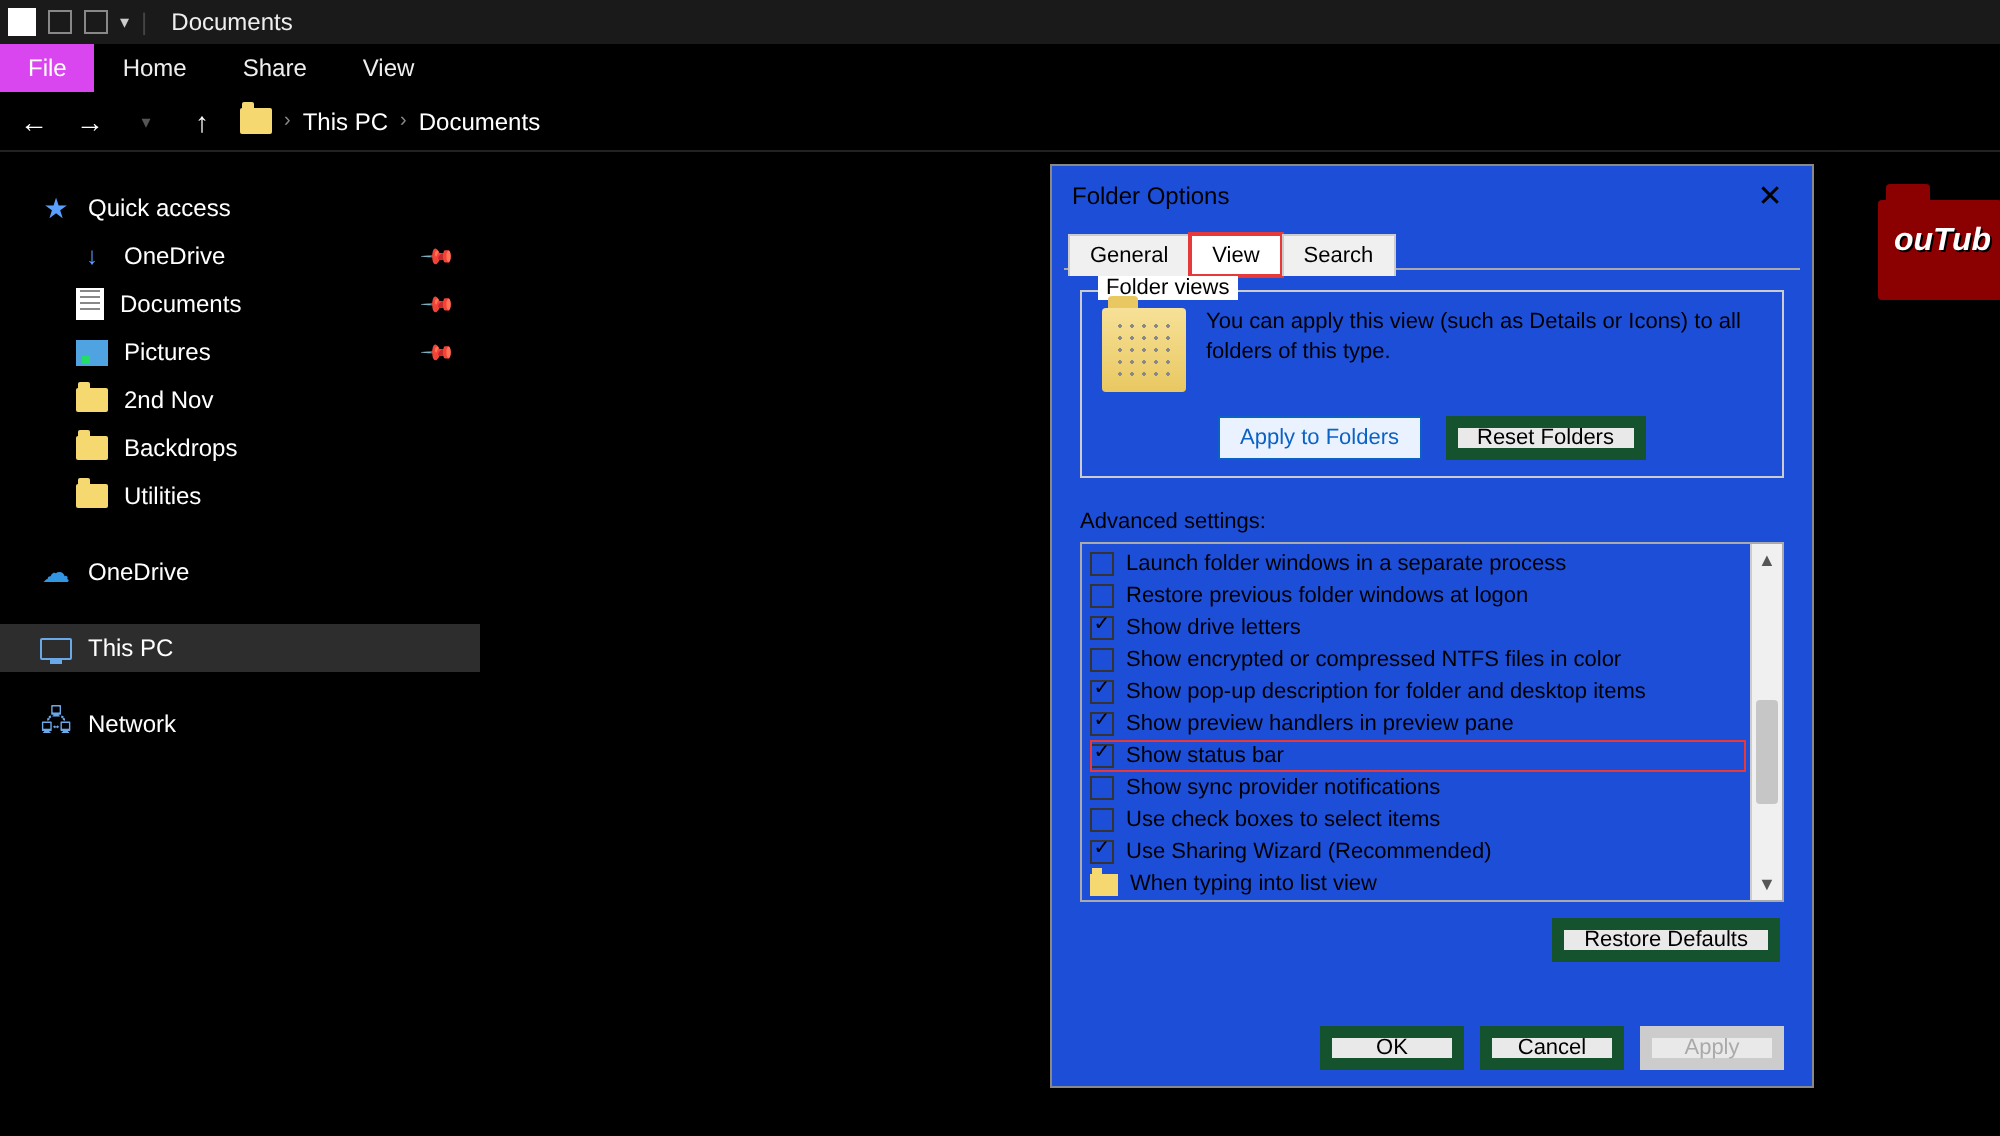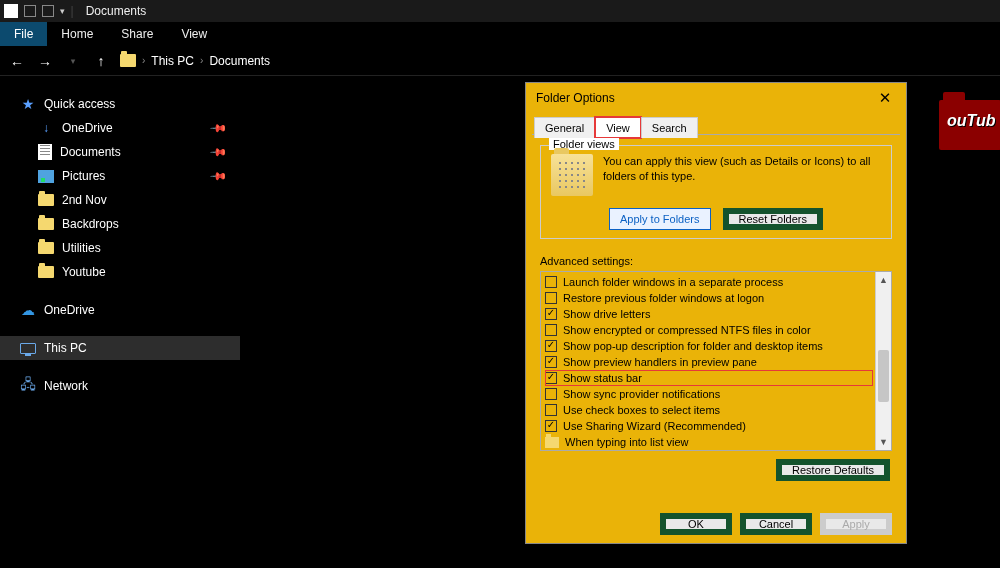--- a/index.html
+++ b/index.html
@@ -8,21 +8,21 @@
 
 .titlebar { height: 22px; background: #1a1a1a; display: flex; align-items: center; padding: 0 4px; gap: 6px; }
 .titlebar .sys-icon { width: 14px; height: 14px; background: #fff; }
 .titlebar .qat-icon { width: 12px; height: 12px; border: 1px solid #888; display: inline-block; }
 .titlebar .qat-drop { font-size: 9px; color: #ccc; }
 .titlebar .title { margin-left: 6px; color: #eee; }
 
 
 .ribbon { height: 24px; background: #000; display: flex; align-items: stretch; }
 .ribbon .tab { padding: 0 14px; display: flex; align-items: center; color: #eee; font-size: 12px; }
-.ribbon .tab.file { background: #0c4a6e; color: #fff; }
+.ribbon .tab.file { background: #d946ef; color: #fff; }
 
 
 .navbar { height: 30px; background: #000; display: flex; align-items: center; padding: 0 8px; gap: 10px; border-bottom: 1px solid #222; }
 .nav-arrow { width: 18px; text-align: center; color: #fff; font-size: 14px; }
 .nav-arrow.disabled { color: #555; }
 .addr { display: flex; align-items: center; gap: 6px; color: #fff; }
 .addr .folder-mini { width: 16px; height: 13px; background: #f5d86f; border-radius: 1px; position: relative; }
 .addr .folder-mini::before { content: ""; position: absolute; top: -3px; left: 1px; width: 6px; height: 3px; background: #f5d86f; border-radius: 1px 1px 0 0; }
 .addr .sep { color: #888; font-size: 10px; }
 
@@ -60,21 +60,21 @@
 .big-folder .paper { position: absolute; top: -6px; left: 10px; width: 38px; height: 46px; background: #fff; border: 1px solid #ccc; }
 .big-folder .paper::after { content: ""; position: absolute; top: 4px; left: 4px; right: 4px; height: 2px; background: #4a90d9; box-shadow: 0 5px 0 #ccc, 0 10px 0 #ccc, 0 15px 0 #ccc, 0 20px 0 #ccc; }
 .big-folder .lock { position: absolute; bottom: -4px; right: -4px; width: 18px; height: 14px; background: #d4a72c; border-radius: 2px; }
 .big-folder .lock::before { content: ""; position: absolute; top: -7px; left: 4px; width: 8px; height: 8px; border: 2px solid #d4a72c; border-bottom: none; border-radius: 6px 6px 0 0; }
 .big-folder.yt { background: #8b0000; }
 .big-folder.yt::before { background: #8b0000; }
 .big-folder.yt .yt-badge { position:absolute; top:12px; left:8px; color:#fff; font-weight:bold; font-size:16px; font-style:italic; text-shadow:1px 1px 0 #000; }
 .partial-folder { position: absolute; left: 390px; top: 20px; width: 12px; height: 56px; background: #111; }
 
 
-.dialog { position: absolute; left: 285px; top: 6px; width: 382px; height: 462px; background: #eab308; color: #000; border: 1px solid #888; box-shadow: 3px 3px 10px rgba(0,0,0,.5); display: flex; flex-direction: column; }
+.dialog { position: absolute; left: 285px; top: 6px; width: 382px; height: 462px; background: #1d4ed8; color: #000; border: 1px solid #888; box-shadow: 3px 3px 10px rgba(0,0,0,.5); display: flex; flex-direction: column; }
 .dlg-title { height: 30px; display: flex; align-items: center; padding: 0 10px; font-size: 12px; justify-content: space-between; }
 .dlg-close { font-size: 15px; width: 22px; text-align: center; cursor: pointer; font-family: Arial; }
 .dlg-tabs { display: flex; padding: 0 8px; font-size: 11px; }
 .dlg-tab { padding: 4px 10px; border: 1px solid #aaa; border-bottom: none; background: #fff; position: relative; top: 4px; }
 .dlg-tab:not(.active) { background: #f0f0f0; border-color: #ccc; }
 .dlg-tab.highlighted { outline: 2px solid #e63939; outline-offset: -1px; }
 .dlg-body { flex: 1; border-top: 1px solid #aaa; margin: 0 6px 6px; padding: 10px 8px 6px; font-size: 11px; display: flex; flex-direction: column; }
 .fieldset { border: 1px solid #ccc; padding: 8px 10px; position: relative; margin-bottom: 10px; }
 .fieldset .legend { position: absolute; top: -8px; left: 8px; background: #fff; padding: 0 4px; }
 .fv-row { display: flex; gap: 10px; }
@@ -163,24 +163,20 @@
       <span>2nd Nov</span>
     </div>
     <div class="side-item sub">
       <span class="ico folder"></span>
       <span>Backdrops</span>
     </div>
     <div class="side-item sub">
       <span class="ico folder"></span>
       <span>Utilities</span>
     </div>
-    <div class="side-item sub">
-      <span class="ico folder"></span>
-      <span>Youtube</span>
-    </div>
 
     <div class="side-group">
       <div class="side-item">
         <span class="ico cloud">☁</span>
         <span>OneDrive</span>
       </div>
     </div>
     <div class="side-group">
       <div class="side-item selected">
         <span class="ico pc"></span>

